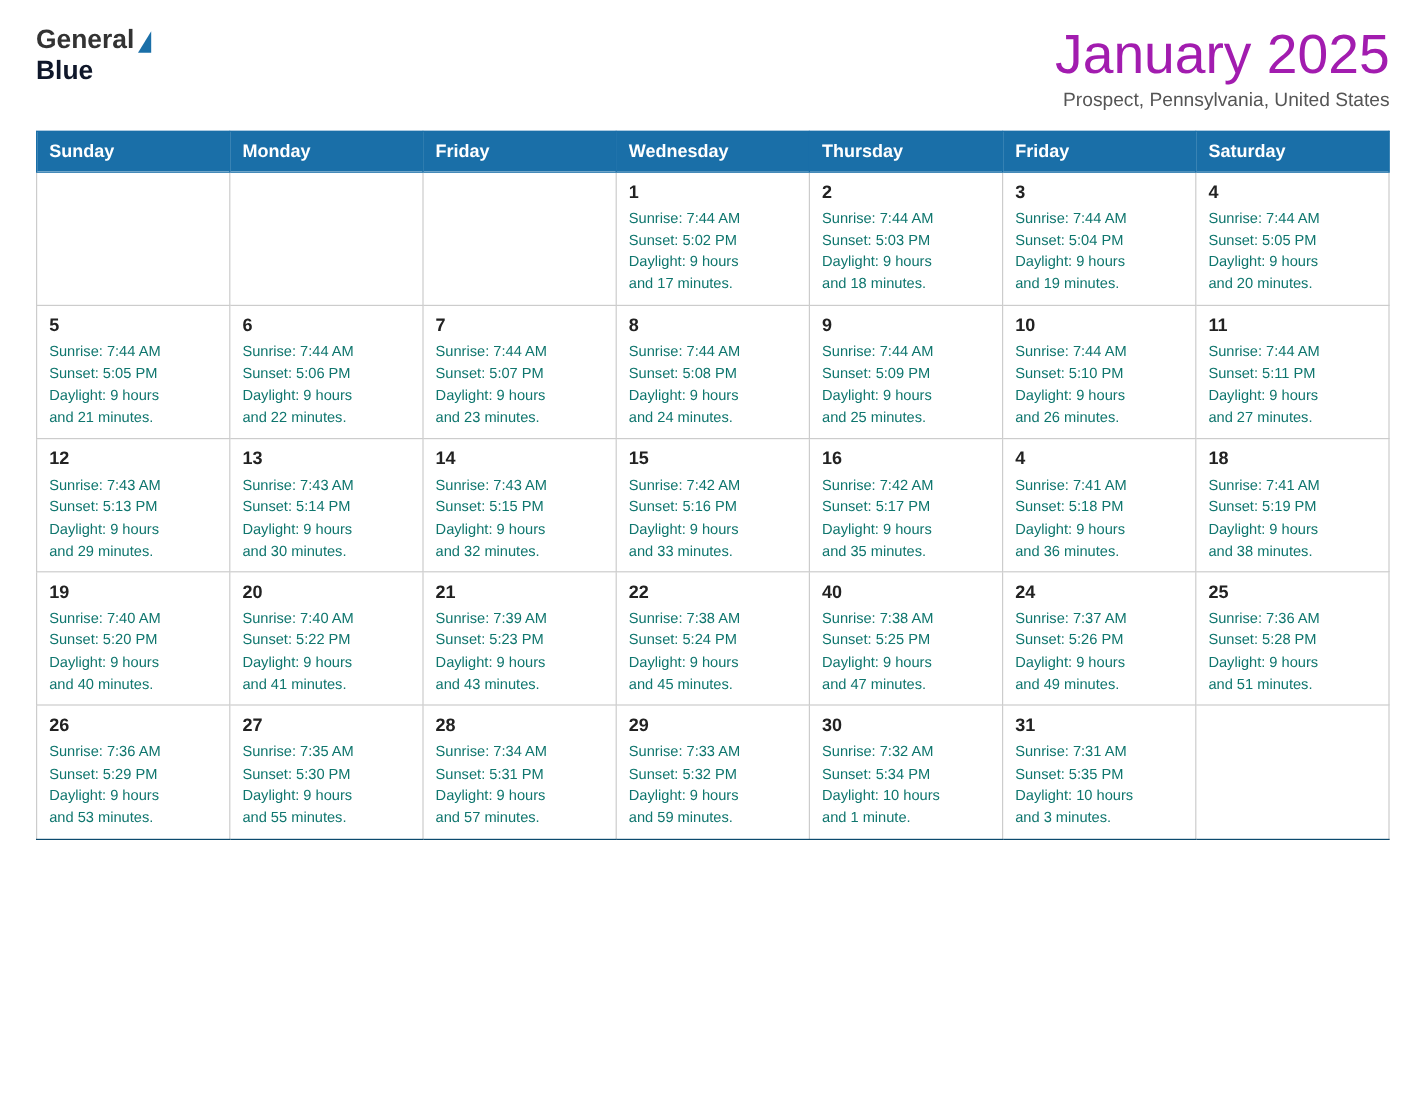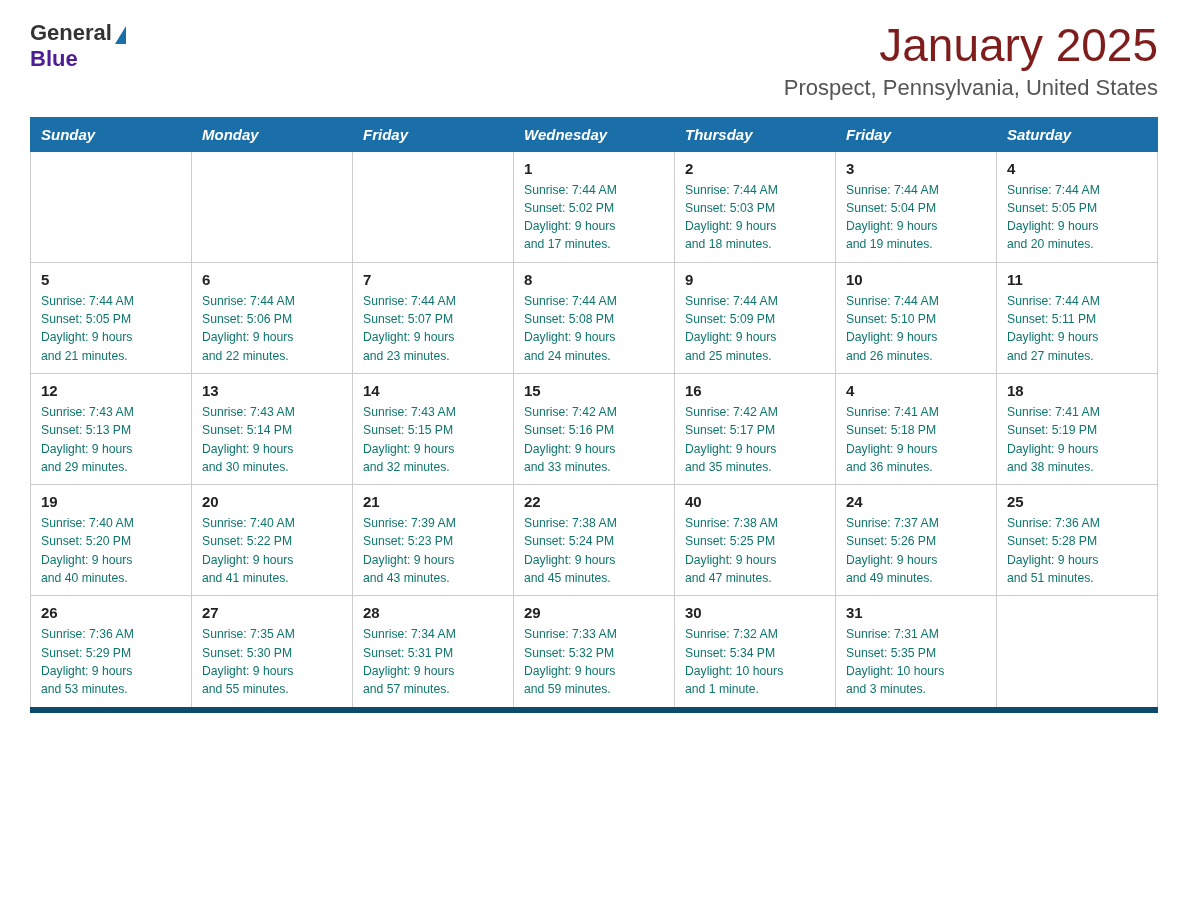--- a/index.html
+++ b/index.html
@@ -18,50 +18,49 @@
       margin-bottom: 16px;
     }
     .logo-text-general {
       font-size: 22px;
       font-weight: bold;
       color: #333;
     }
     .logo-text-blue {
       font-size: 22px;
       font-weight: bold;
-      color: #4c1d95;
+      color: #0f172a;
     }
     .title-block {
       text-align: right;
     }
     .month-title {
       font-size: 46px;
       font-weight: normal;
-      color: #7f1d1d;
+      color: #a21caf;
       line-height: 1.1;
     }
     .location {
-      font-size: 22px;
+      font-size: 16px;
       color: #555;
       margin-top: 4px;
     }
     .calendar-table {
       width: 100%;
       border-collapse: collapse;
       table-layout: fixed;
     }
     .calendar-table thead tr th {
       background-color: #1a6fa8;
       color: #fff;
       padding: 8px 10px;
       font-size: 15px;
       font-weight: bold;
       text-align: left;
       border: 1px solid #1a6fa8;
-      font-style: italic;
     }
     .calendar-table tbody tr td {
       vertical-align: top;
       border: 1px solid #ccc;
       padding: 8px 10px;
       font-size: 12.5px;
       color: #333;
       height: 110px;
       width: 14.28%;
     }
@@ -74,21 +73,21 @@
     }
     .day-info {
       font-size: 12.2px;
       line-height: 1.5;
       color: #0f766e;
     }
     .empty-cell {
       background: #fff;
     }
     tbody tr:last-child td {
-      border-bottom: 6px solid #0c4a6e;
+      border-bottom: 1px solid #0c4a6e;
     }
     .logo-wrap {
       display: flex;
       flex-direction: column;
       align-items: flex-start;
     }
     .logo-line1 {
       display: flex;
       align-items: flex-end;
     }

